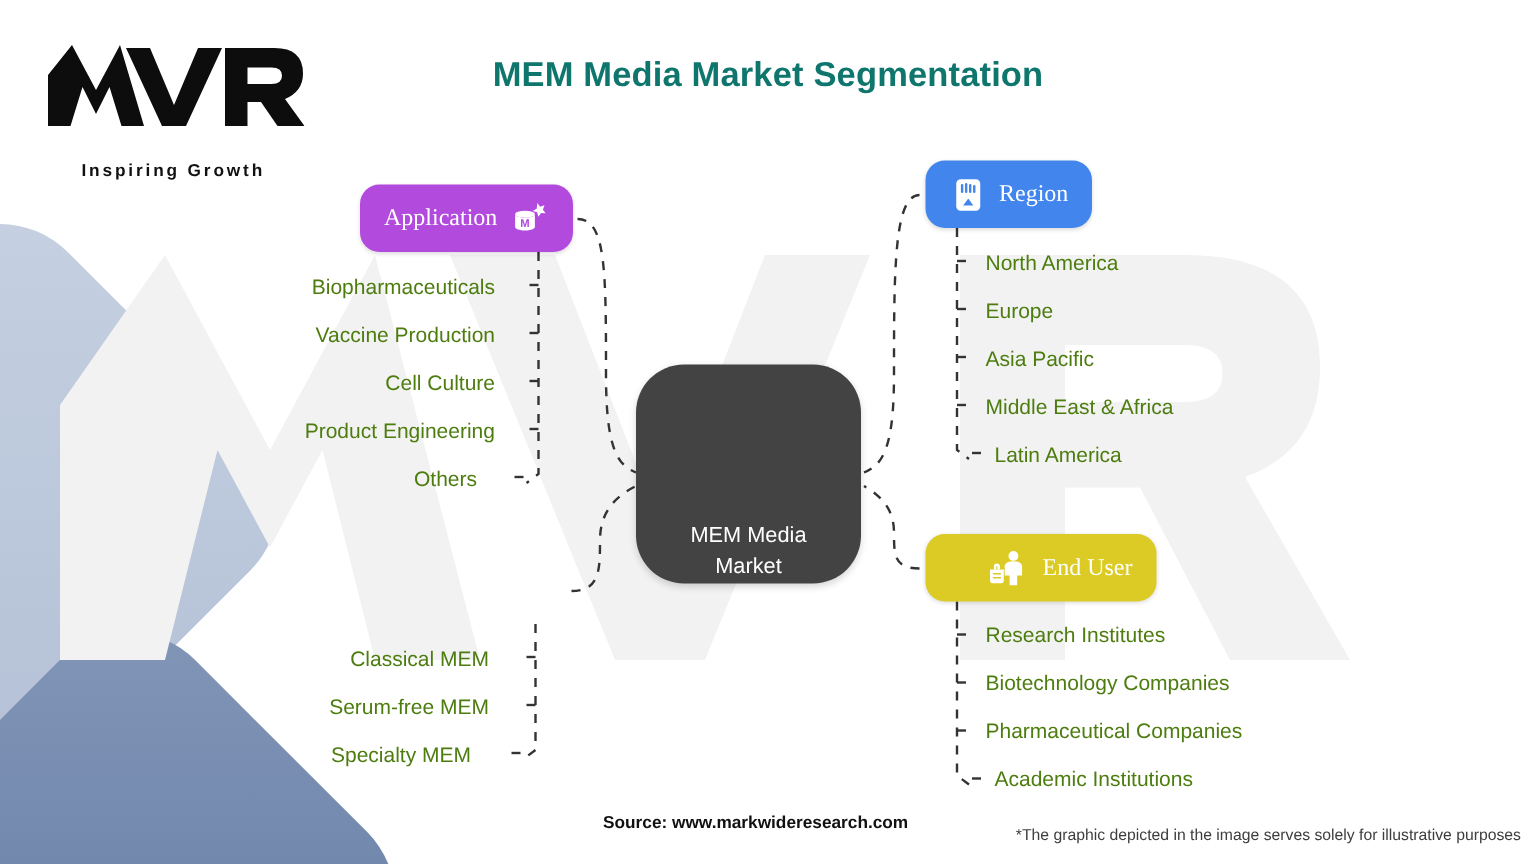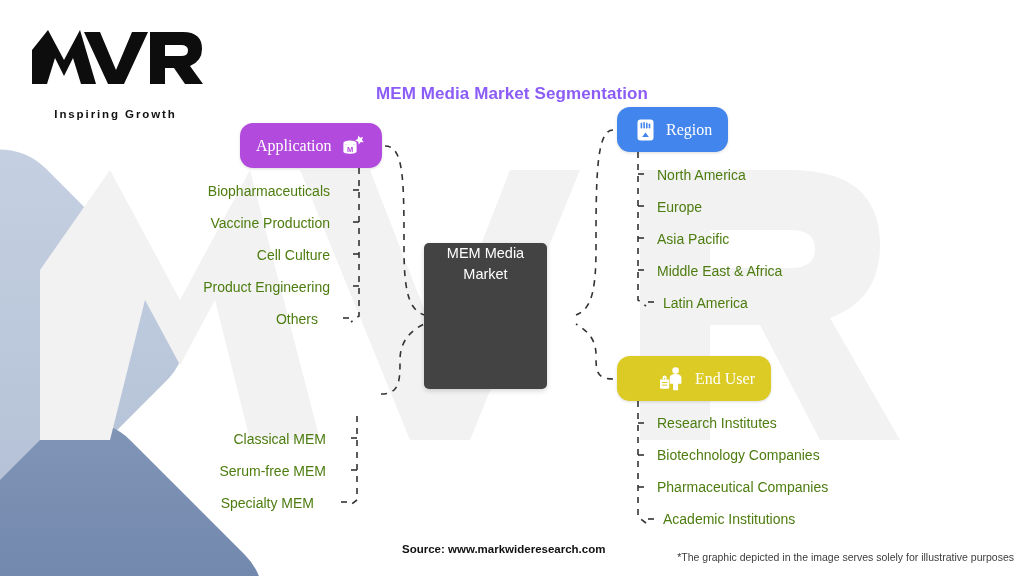--- a/index.html
+++ b/index.html
@@ -72,46 +72,45 @@
   #logo-name-main { top: 60px; font-size: 17.5px; letter-spacing: .1px; }
   #logo-name-sub  { top: 80px; font-size: 11.5px; letter-spacing: 1.9px; }
 
   
   #title {
     position: absolute;
     left: 0;
     top: 36px;
     width: 1024px;
     text-align: center;
-    font-size: 17px;
+    font-size: 23px;
     font-weight: bold;
-    color: #8b5cf6;
+    color: #0f766e;
     letter-spacing: .1px;
-    margin-top: 48px;
   }
 
   
   #wires {
     position: absolute;
     left: 0; top: 0;
     width: 1024px; height: 576px;
     pointer-events: none;
   }
 
   
   #center-node {
     position: absolute;
     left: 424px;
     top: 243px;
-    width: 123px;
+    width: 150px;
     height: 146px;
     background: #434343;
-    border-radius: 5px;
+    border-radius: 32px;
     display: flex;
-    align-items: flex-start;
+    align-items: flex-end;
     justify-content: center;
     box-shadow: 0 2px 5px rgba(0,0,0,.16);
   }
   #center-node-label {
     color: #ffffff;
     font-size: 14.5px;
     line-height: 21px;
     text-align: center;
     width: 110px;
   }

